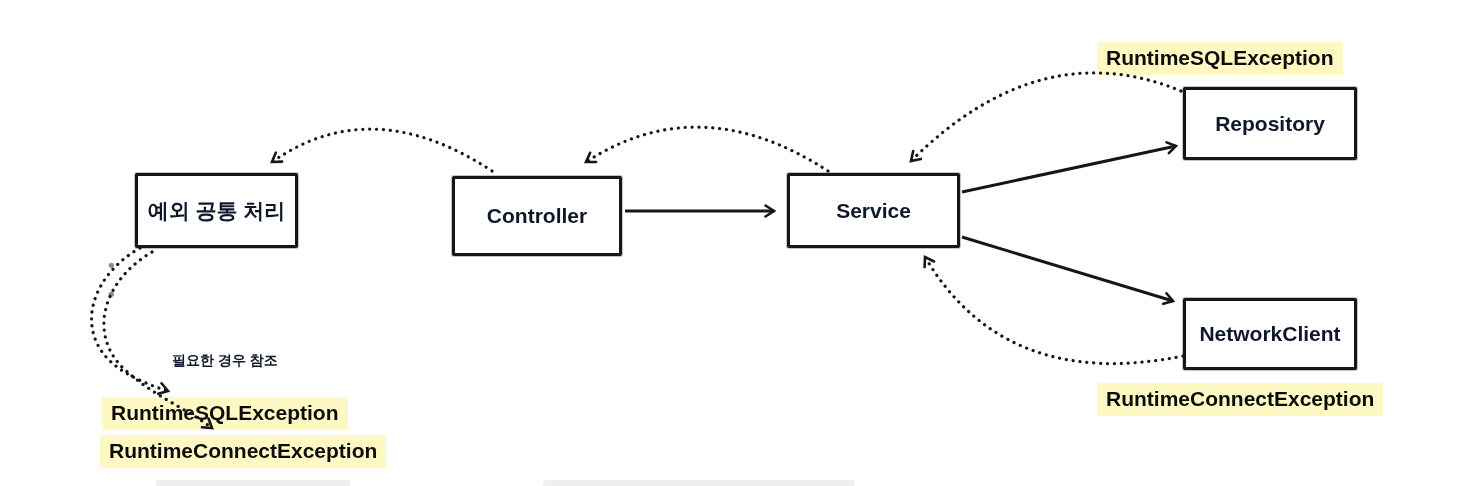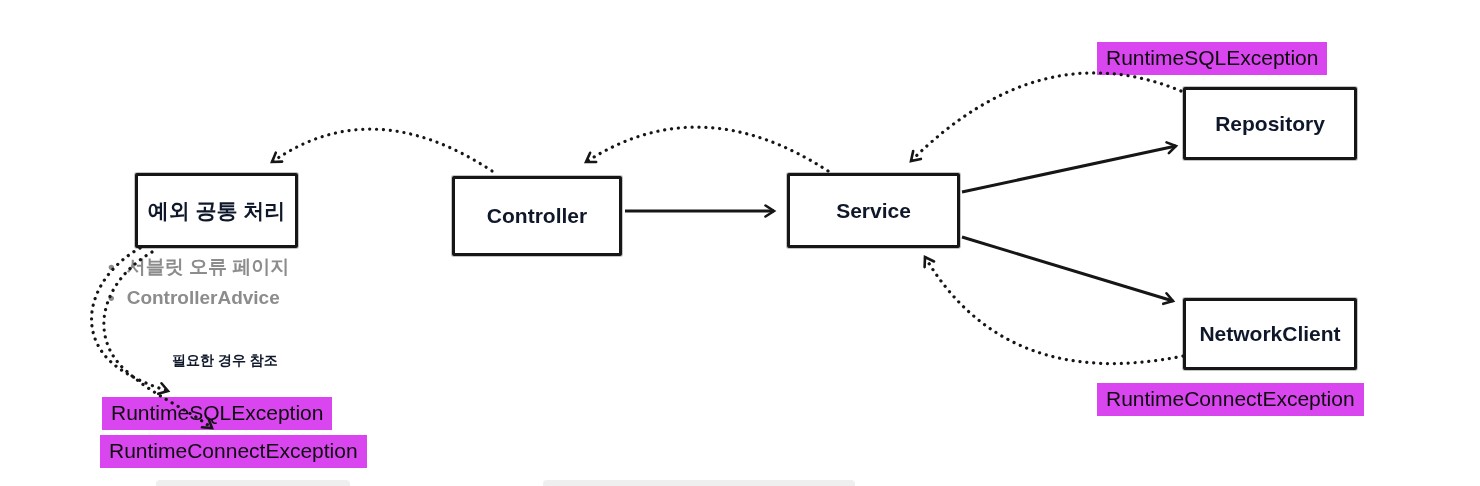--- a/index.html
+++ b/index.html
@@ -8,22 +8,22 @@
     font-family:"Liberation Sans","DejaVu Sans",sans-serif;
   }
   .node{
     position:absolute;box-sizing:border-box;
     border:3.5px solid #161616;border-radius:2px;background:#ffffff;
     display:flex;align-items:center;justify-content:center;
     font-size:21px;font-weight:700;color:#0f172a;
     box-shadow:0 0 0 1px rgba(20,20,20,.25);
   }
   .hl{
-    position:absolute;display:inline-block;background:#d946ef;
-    padding:3px 9px 4px 9px;font-size:21px;font-weight:400;color:#0c0c0c;
+    position:absolute;display:inline-block;background:#fef9c3;
+    padding:3px 9px 4px 9px;font-size:21px;font-weight:700;color:#0c0c0c;
     white-space:nowrap;line-height:1.25;text-align:center;
   }
   .bullets{position:absolute;left:108px;top:254px;}
   .bullet-row{display:flex;align-items:baseline;gap:12px;margin-bottom:7px;
     font-size:19px;font-weight:700;color:#8c8c8c;white-space:nowrap;}
   .bullet-dot{font-size:19px;color:#8c8c8c;}
   .note{position:absolute;left:172px;top:352px;font-size:14px;font-weight:700;color:#0f172a;white-space:nowrap;text-align:right;}
   .partial{position:absolute;height:7px;background:#efefef;border-radius:4px 4px 0 0;}
   svg.overlay{position:absolute;left:0;top:0;pointer-events:none;}
 </style>
@@ -56,25 +56,23 @@
 
   <div class="hl" style="left:1097px;top:383px;">RuntimeConnectException</div>
 
   <div class="hl" style="left:102px;top:397px;">RuntimeSQLException</div>
 
   <div class="hl" style="left:100px;top:435px;">RuntimeConnectException</div>
 
   <div class="bullets">
     <div class="bullet-row">
       <span class="bullet-dot">•</span>
-      <span>서블릿 오류 페이지</span>
     </div>
     <div class="bullet-row">
       <span class="bullet-dot">•</span>
-      <span>ControllerAdvice</span>
     </div>
   </div>
 
   <div class="note">필요한 경우 참조</div>
 
   <div class="partial" style="left:156px;top:480px;width:194px;"></div>
   <div class="partial" style="left:543px;top:480px;width:312px;"></div>
 
   <svg class="overlay" width="1480" height="486" viewBox="0 0 1480 486">
     <defs>

